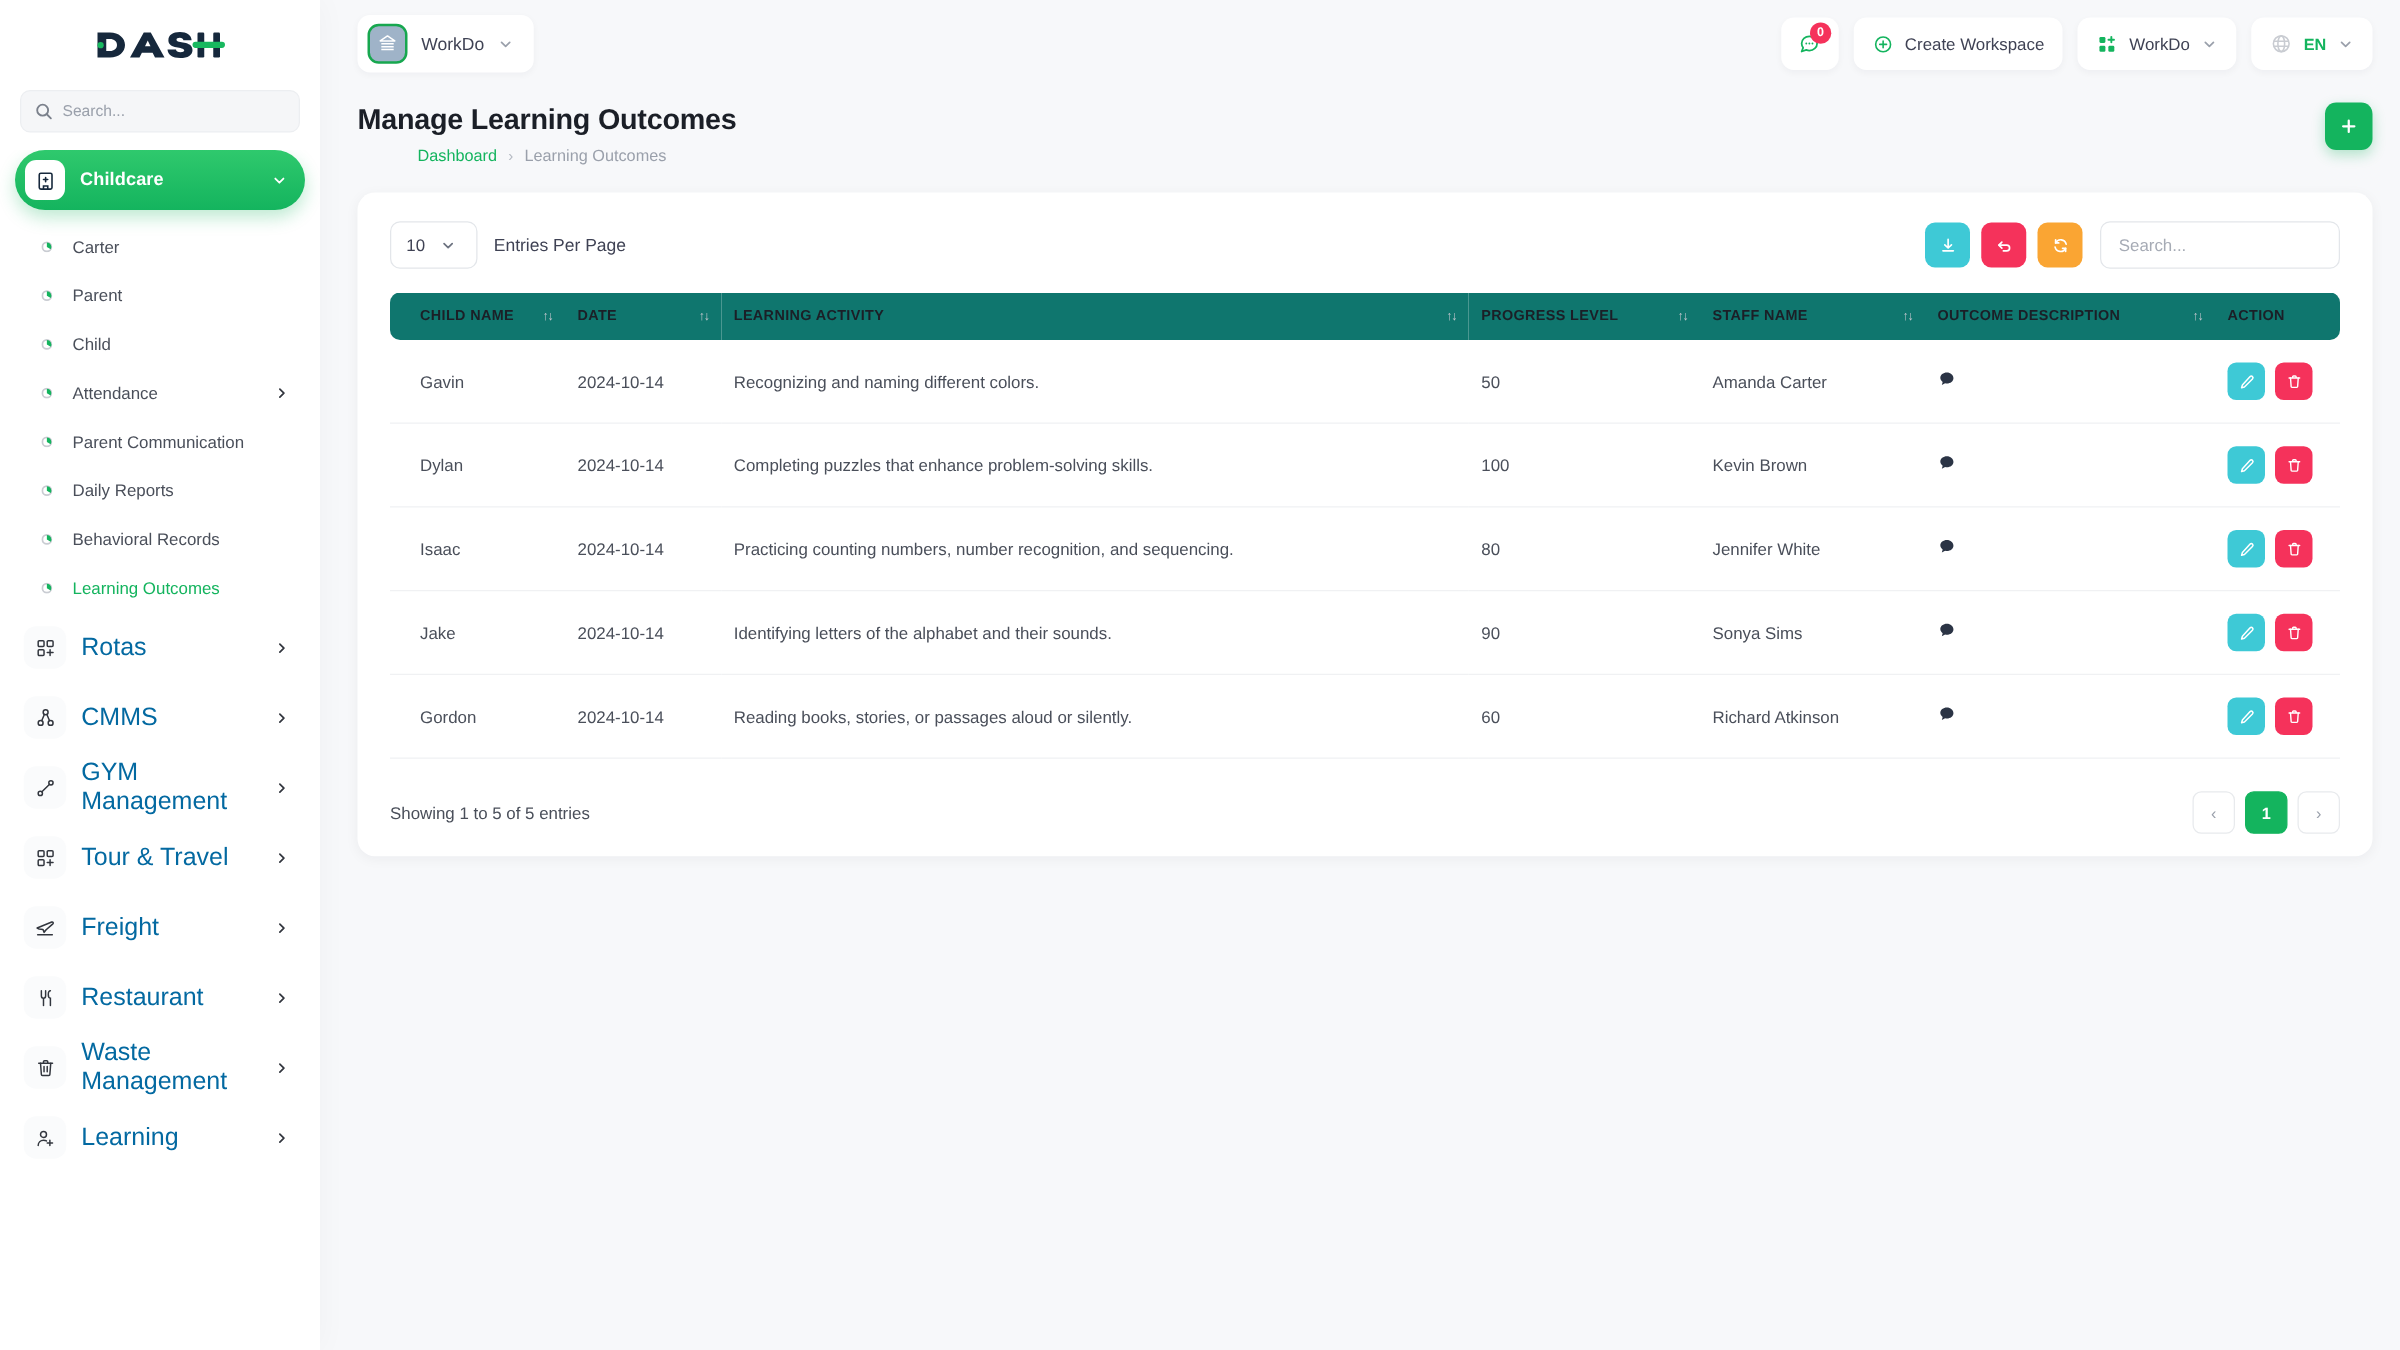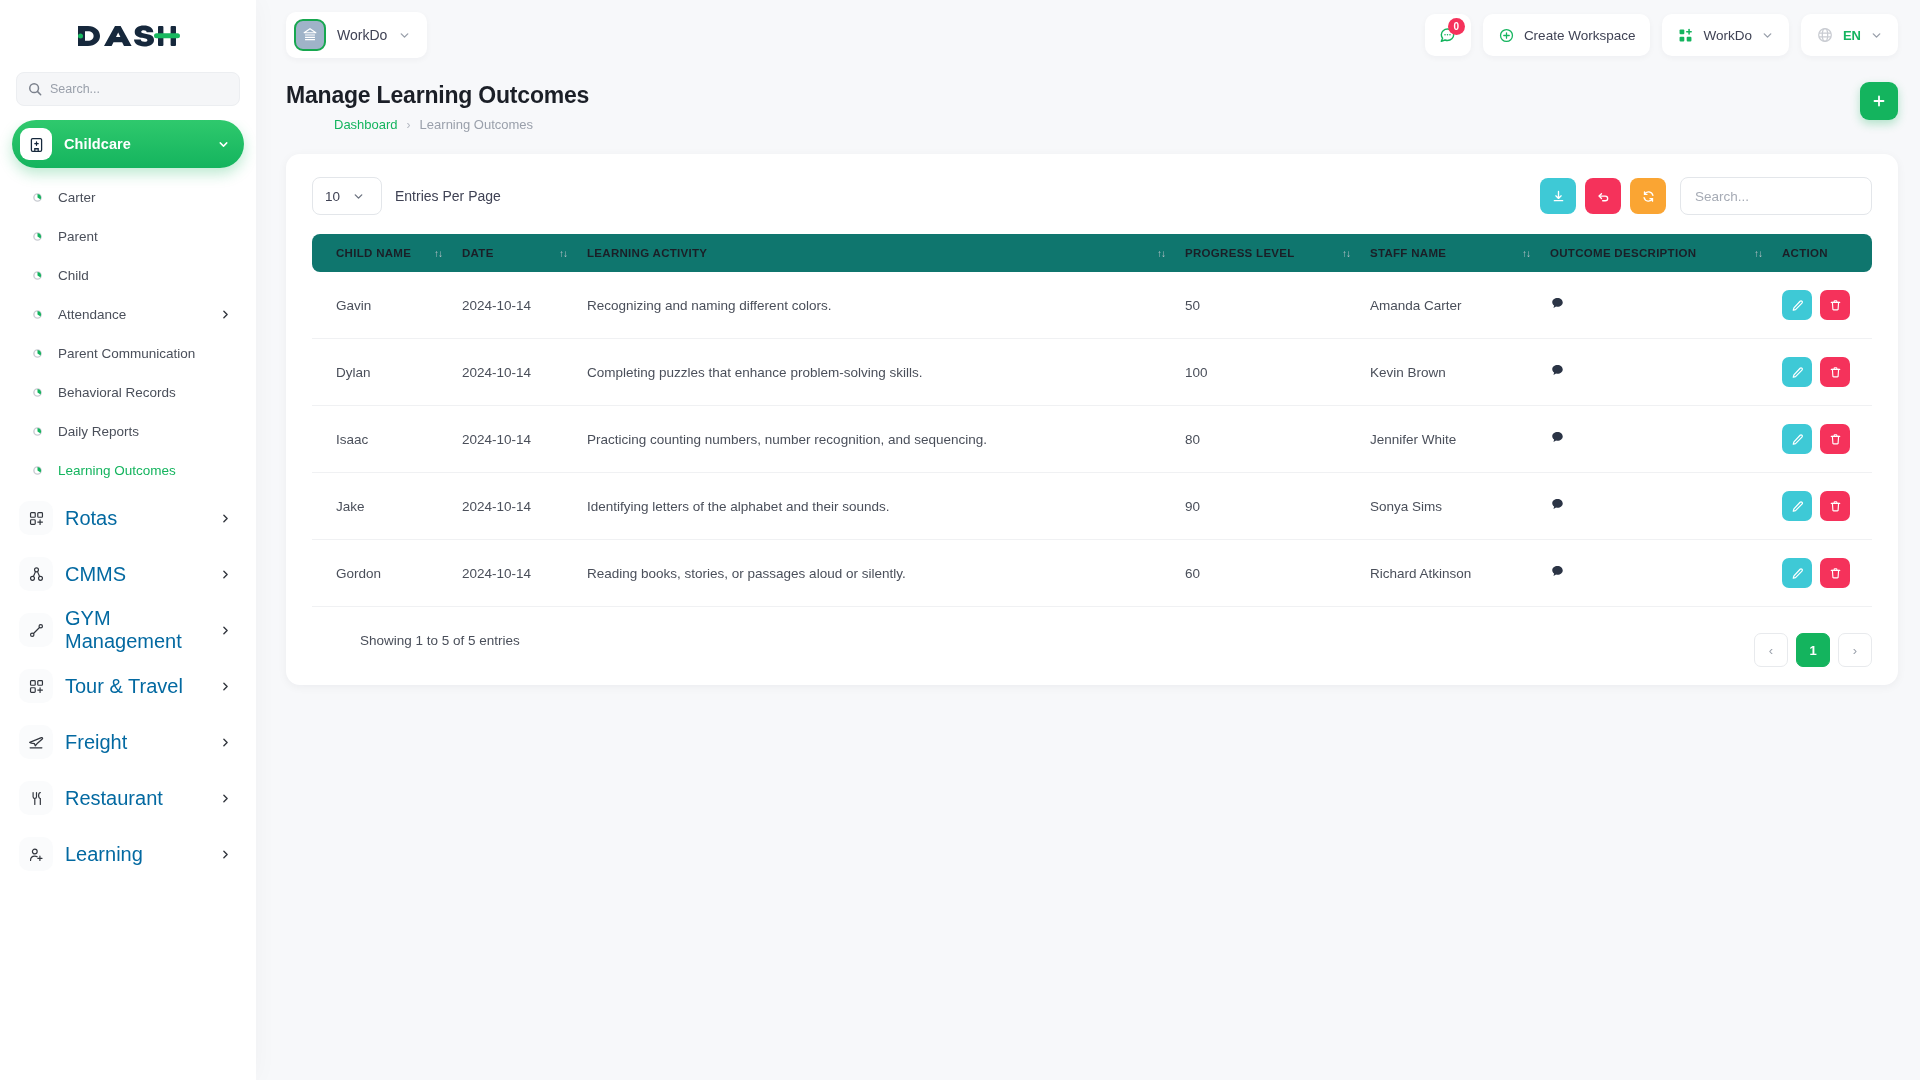--- a/index.html
+++ b/index.html
@@ -205,21 +205,21 @@
   .act-cell { display: flex; align-items: center; gap: 8px; }
   .act-btn {
     width: 30px; height: 30px; border-radius: 7px;
     display: flex; align-items: center; justify-content: center; cursor: pointer;
   }
   .act-btn.edit { background: #3ec9d6; }
   .act-btn.del { background: #f5325b; }
   .bubble { color: #2b3445; display: inline-flex; cursor: pointer; }
 
   
-  .card-foot { display: flex; align-items: flex-start; margin-top: 26px; margin-left: 48px; }
+  .card-foot { display: flex; align-items: center; margin-top: 26px; }
   .showing { font-size: 13.5px; color: #4a4f5a; }
   .card-foot .spacer { flex: 1; }
   .pager { display: flex; align-items: center; gap: 8px; }
   .pg {
     min-width: 34px; height: 34px; border-radius: 7px;
     border: 1px solid #e8eaed; background: #fff;
     display: flex; align-items: center; justify-content: center;
     font-size: 13px; color: #9aa0ab; cursor: pointer; padding: 0 9px;
   }
   .pg.active { background: #14b45e; border-color: #14b45e; color: #fff; font-weight: 600; }
@@ -326,31 +326,31 @@
         <span class="label">Parent Communication</span>
       </div>
 
       <div class="sub-item">
         <span class="dot">
           <svg width="9" height="9" viewBox="0 0 10 10">
               <circle cx="5" cy="5" r="4" fill="none" stroke="#c9ccd2" stroke-width="1.6"></circle>
               <path d="M5 1a4 4 0 0 1 3.4 6.1L5 5z" fill="#14b45e"></path>
             </svg>
         </span>
-        <span class="label">Behavioral Records</span>
+        <span class="label">Daily Reports</span>
       </div>
 
       <div class="sub-item">
         <span class="dot">
           <svg width="9" height="9" viewBox="0 0 10 10">
               <circle cx="5" cy="5" r="4" fill="none" stroke="#c9ccd2" stroke-width="1.6"></circle>
               <path d="M5 1a4 4 0 0 1 3.4 6.1L5 5z" fill="#14b45e"></path>
             </svg>
         </span>
-        <span class="label">Daily Reports</span>
+        <span class="label">Behavioral Records</span>
       </div>
 
       <div class="sub-item active">
         <span class="dot">
           <svg width="9" height="9" viewBox="0 0 10 10">
               <circle cx="5" cy="5" r="4" fill="none" stroke="#c9ccd2" stroke-width="1.6"></circle>
               <path d="M5 1a4 4 0 0 1 3.4 6.1L5 5z" fill="#14b45e"></path>
             </svg>
         </span>
         <span class="label">Learning Outcomes</span>
@@ -435,20 +435,33 @@
             <path d="M6 3v5a2 2 0 0 0 2 2 2 2 0 0 0 2-2V3M8 10v7M6 3v4M10 3v4"></path>
             <path d="M14.5 3c-1.2 0-2 1.6-2 3.6s.8 3.4 2 3.4V17"></path>
           </svg>
         </span>
         <span class="label">Restaurant</span>
         <svg class="chev" width="13" height="13" viewBox="0 0 16 16" fill="none" stroke="currentColor" stroke-width="1.7">
             <path d="M6 4l4 4-4 4" stroke-linecap="round" stroke-linejoin="round"></path>
           </svg>
       </div>
 
+      <div class="main-item">
+        <span class="iconbox">
+          <svg width="17" height="17" viewBox="0 0 20 20" fill="none" stroke="#32363e" stroke-width="1.4" stroke-linecap="round">
+            <path d="M3.5 5.5h13M8 5.5V4a1 1 0 0 1 1-1h2a1 1 0 0 1 1 1v1.5"></path>
+            <path d="M5.2 5.5 6 16a1 1 0 0 0 1 1h6a1 1 0 0 0 1-1l.8-10.5"></path>
+            <path d="M8.5 8.5v5M11.5 8.5v5"></path>
+          </svg>
+        </span>
+        <span class="label">Waste Management</span>
+        <svg class="chev" width="13" height="13" viewBox="0 0 16 16" fill="none" stroke="currentColor" stroke-width="1.7">
+            <path d="M6 4l4 4-4 4" stroke-linecap="round" stroke-linejoin="round"></path>
+          </svg>
+      </div>
 
       <div class="main-item">
         <span class="iconbox">
           <svg width="17" height="17" viewBox="0 0 20 20" fill="none" stroke="#32363e" stroke-width="1.4" stroke-linecap="round">
             <circle cx="8" cy="6.5" r="2.8"></circle>
             <path d="M3 17c0-3 2.2-5 5-5 1 0 2 .2 2.8.7"></path>
             <path d="M14 12v5M11.5 14.5h5"></path>
           </svg>
         </span>
         <span class="label">Learning</span>

